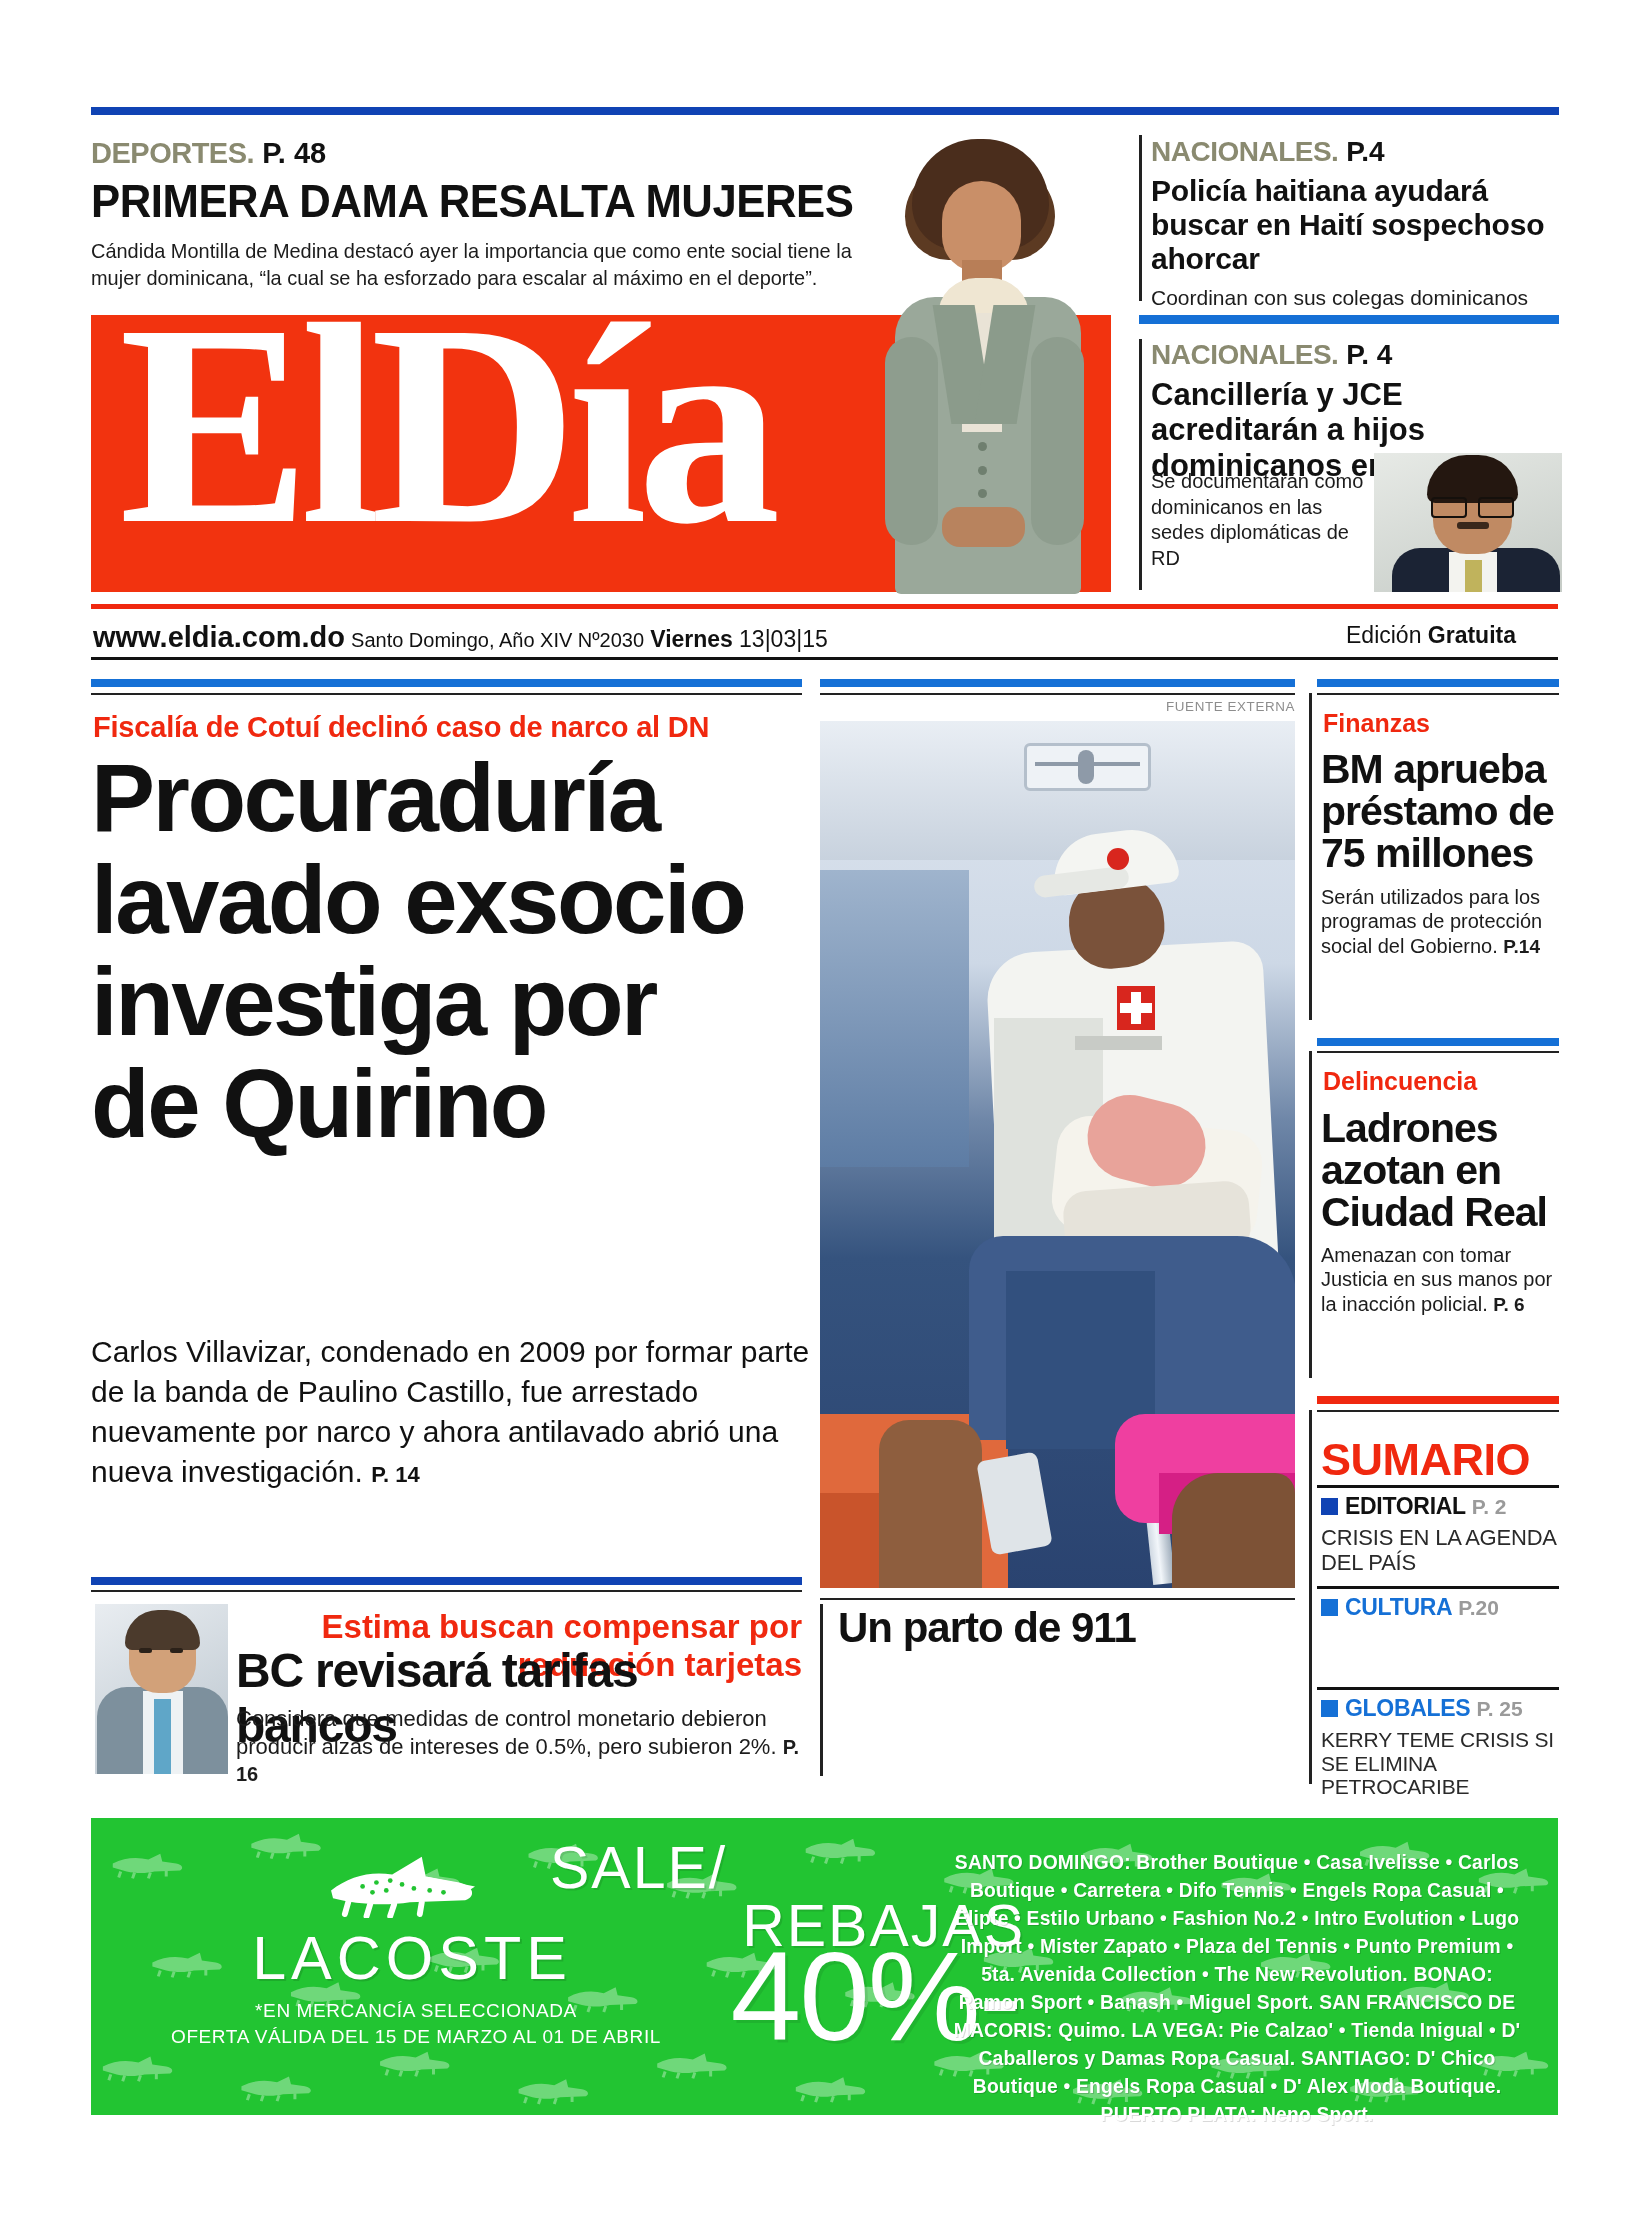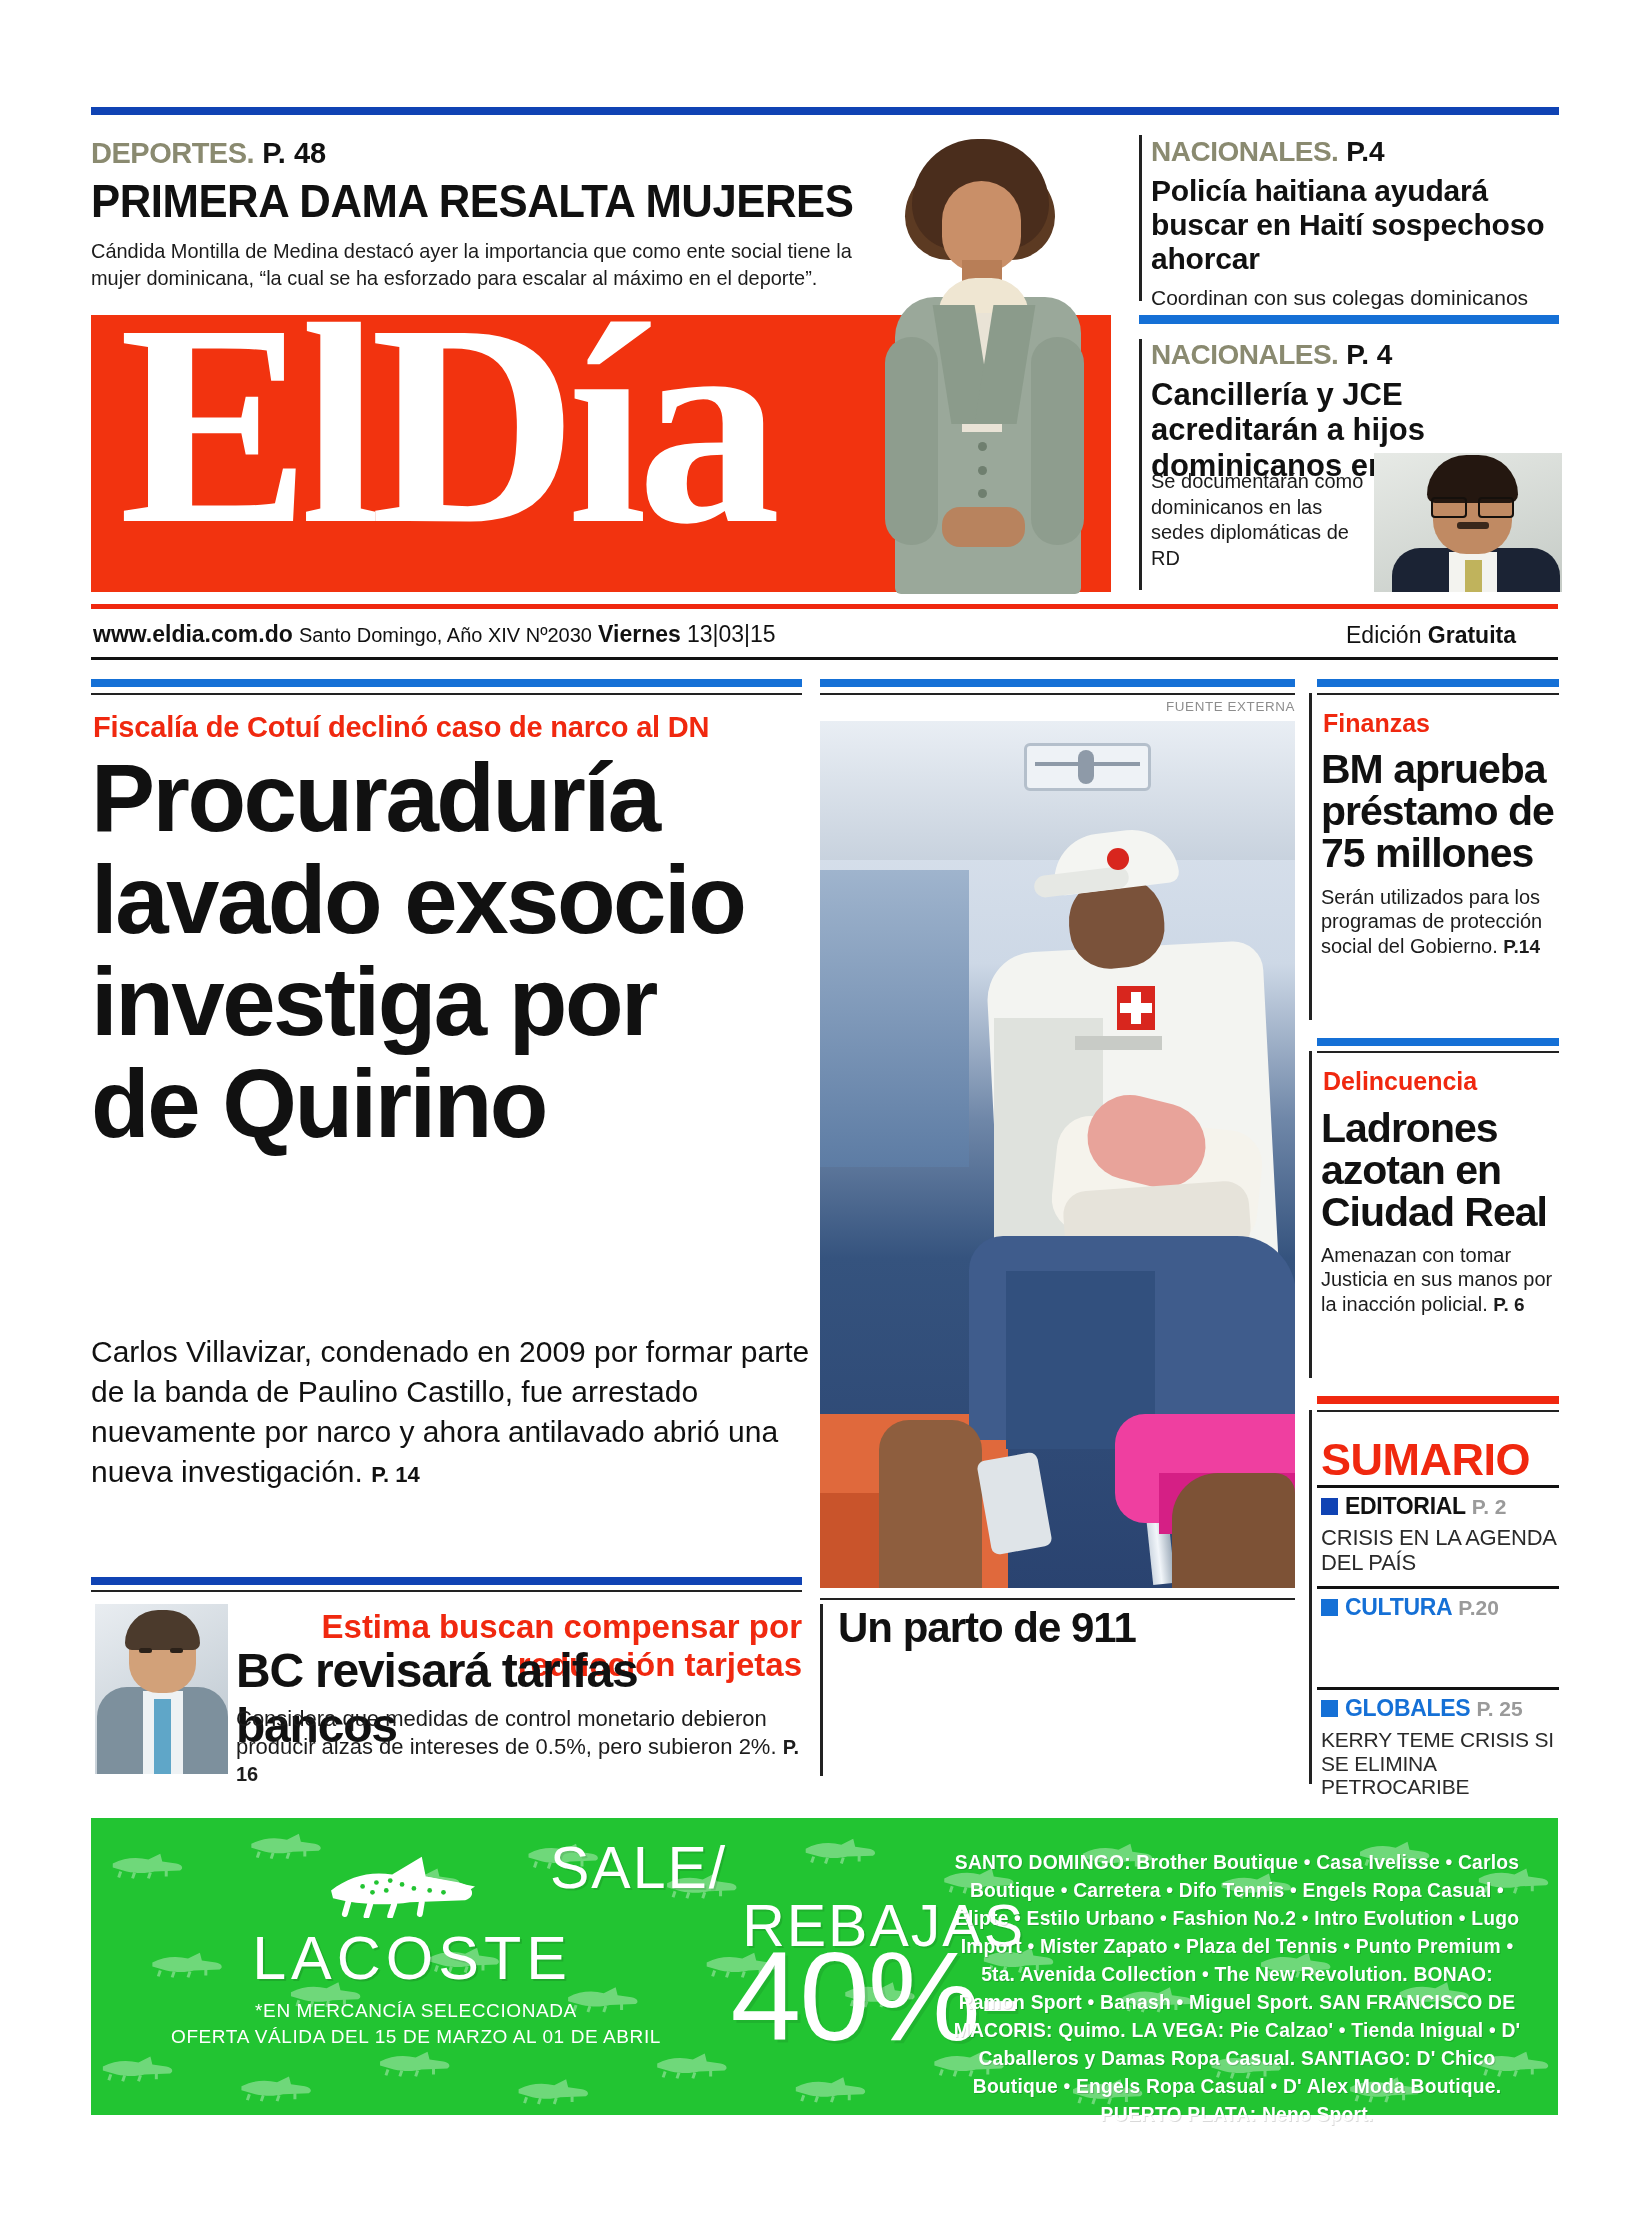--- a/index.html
+++ b/index.html
@@ -66,21 +66,21 @@
   .mn-glass:before,.mn-glass:after{content:"";position:absolute;top:0;width:32px;height:17px;border:2.5px solid #15100c;border-radius:4px;}
   .mn-glass:before{left:0;}.mn-glass:after{right:0;}
   .mn-mous{position:absolute;left:83px;top:69px;width:32px;height:7px;background:#3a281c;border-radius:3px;}
   .mn-suit{position:absolute;left:18px;top:95px;width:168px;height:59px;background:#1b2334;border-radius:28px 28px 0 0;}
   .mn-shirt{position:absolute;left:75px;top:99px;width:48px;height:48px;background:#f3f3ef;transform:rotate(0deg);}
   .mn-tie{position:absolute;left:91px;top:107px;width:17px;height:44px;background:#c0b35c;}
 
   
   #date-rule-red{position:absolute;left:91px;top:604px;width:1467px;height:5px;background:#f0280f;}
   #dateline{position:absolute;left:93px;top:621px;font-size:22px;color:#111;}
-  #dateline .url{font-weight:bold;font-size:23px;}
+  #dateline .url{font-weight:bold;font-size:29px;}
   #dateline .info{font-size:20px;}
   #dateline .dayname{font-weight:bold;font-size:23px;}
   #edicion{position:absolute;left:1346px;top:622px;font-size:23px;color:#111;}
   #edicion b{font-weight:bold;}
   #date-rule-bot{position:absolute;left:91px;top:657px;width:1467px;height:3px;background:#111;}
 
   
   #col1-rule{position:absolute;left:91px;top:679px;width:711px;height:8px;}
   #col1-rule2{position:absolute;left:91px;top:693px;width:711px;height:2px;background:#222;}
   #lead-kicker{position:absolute;left:93px;top:711px;font-size:29px;font-weight:bold;color:#f0280f;letter-spacing:-0.2px;}

